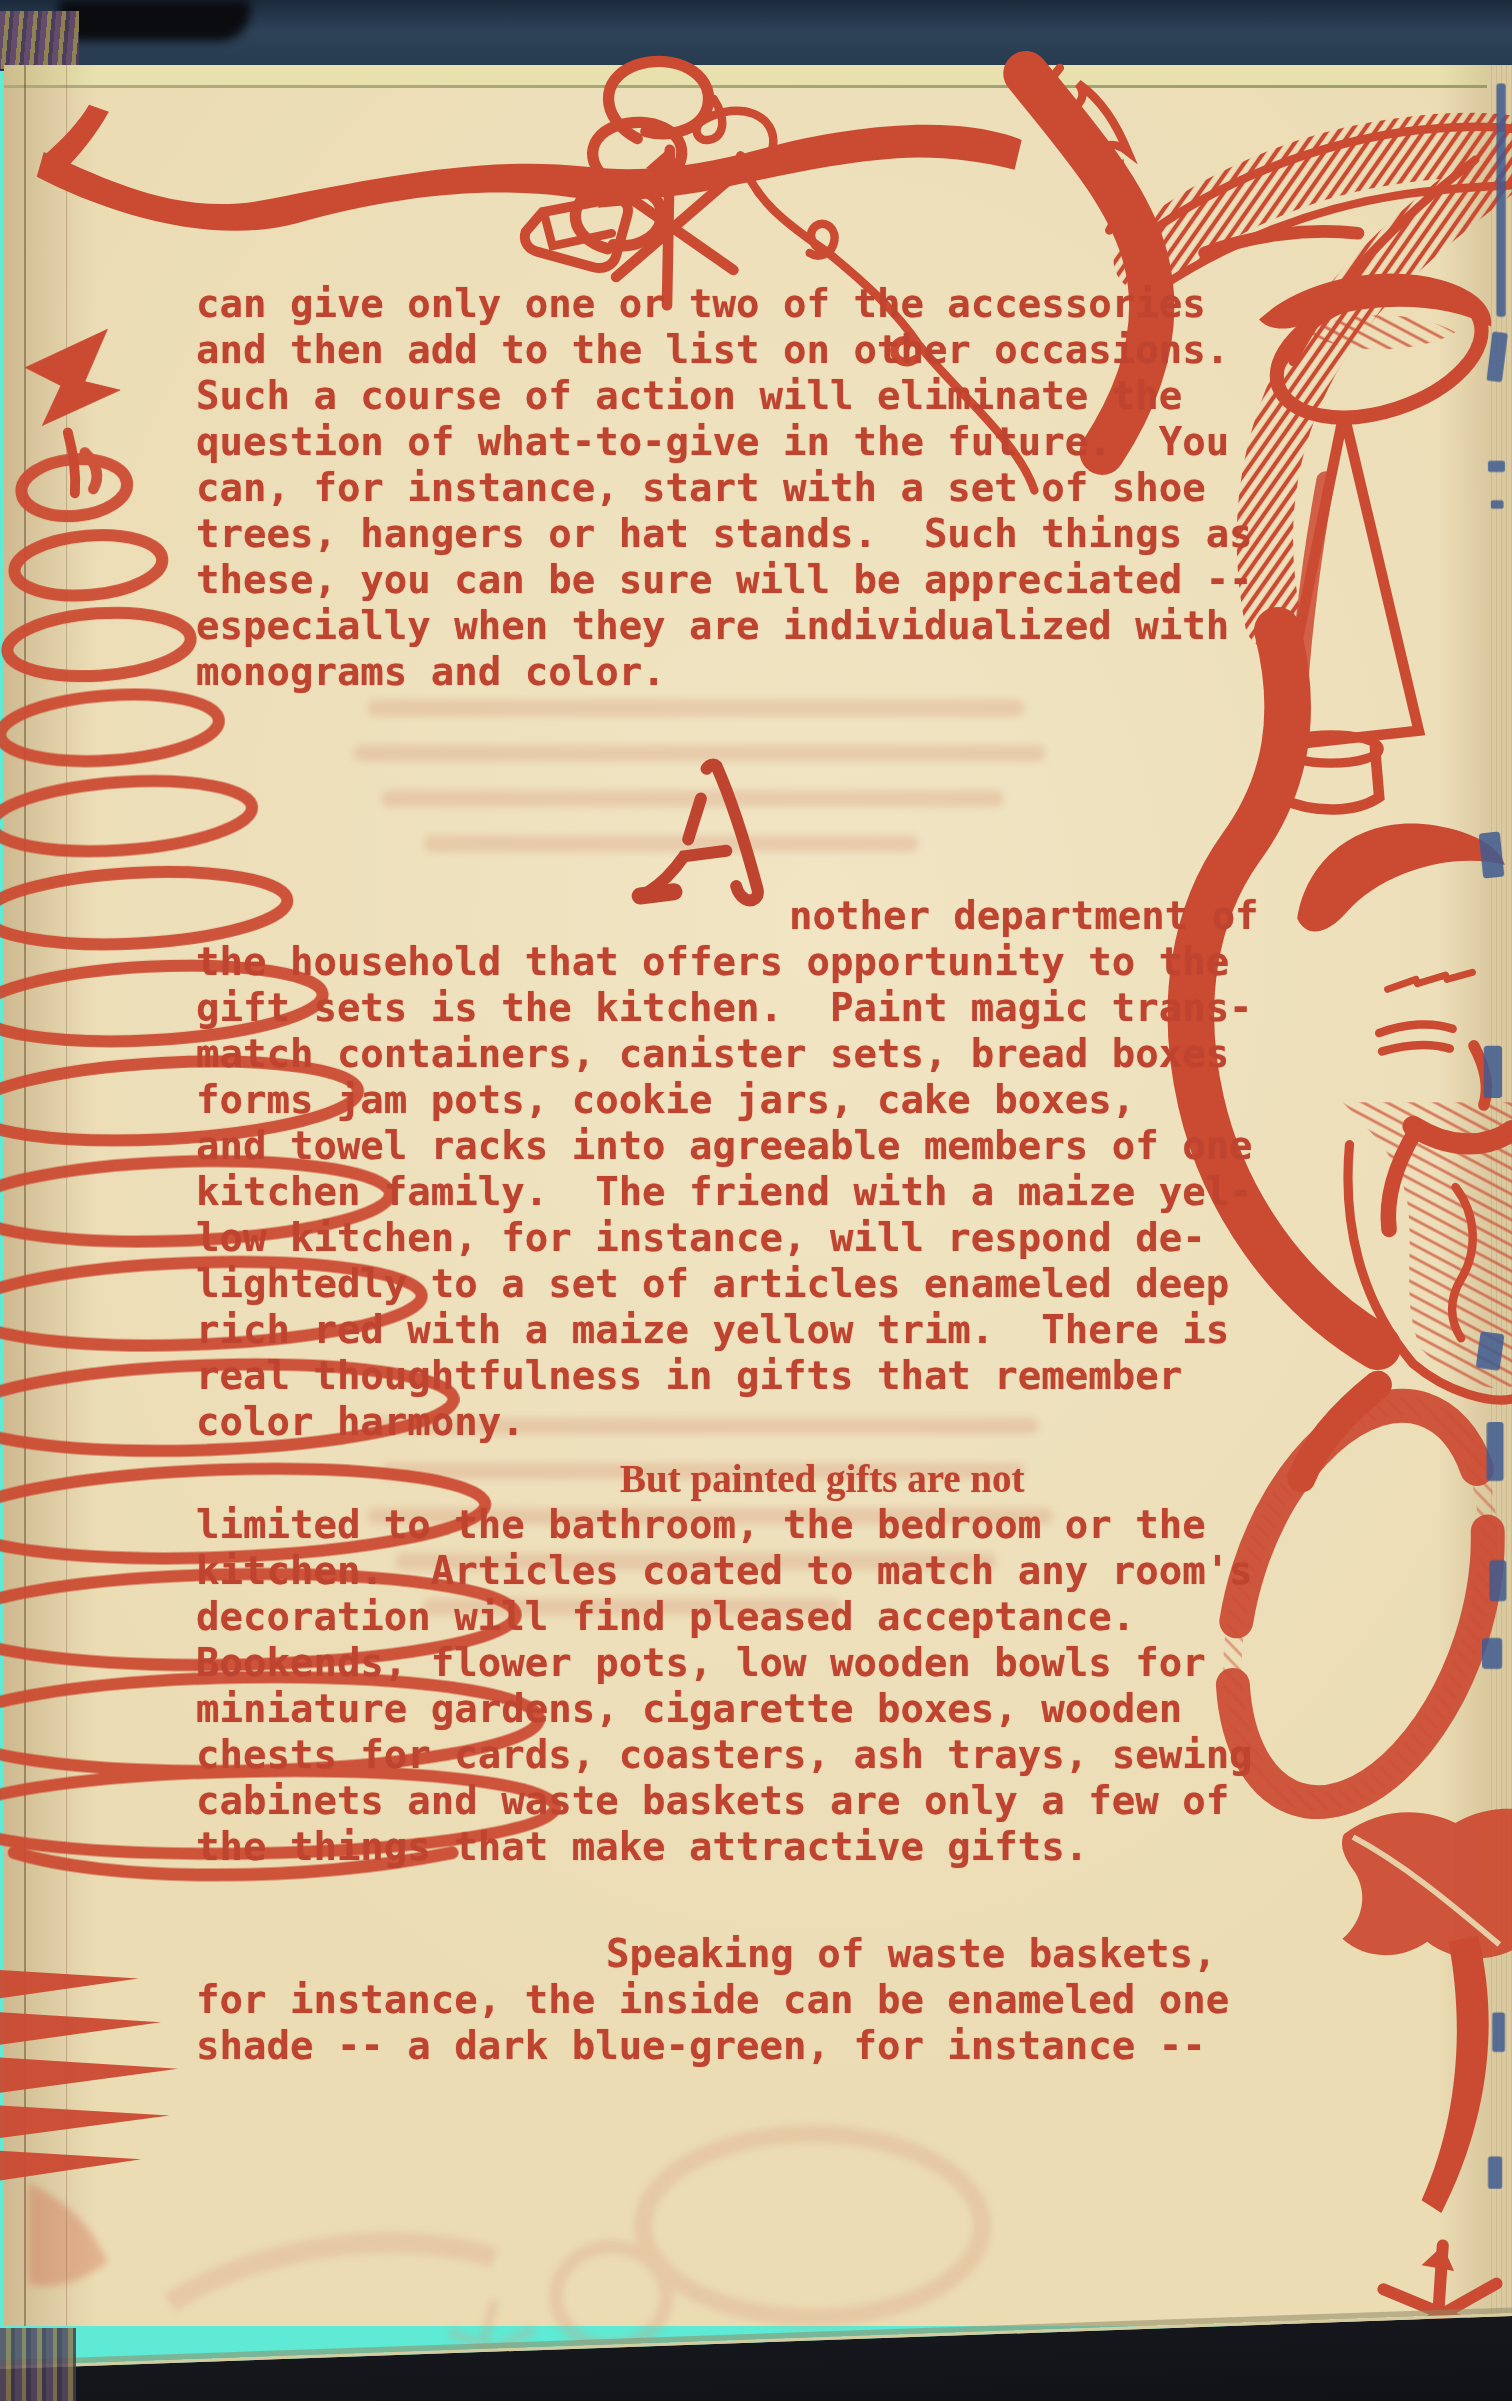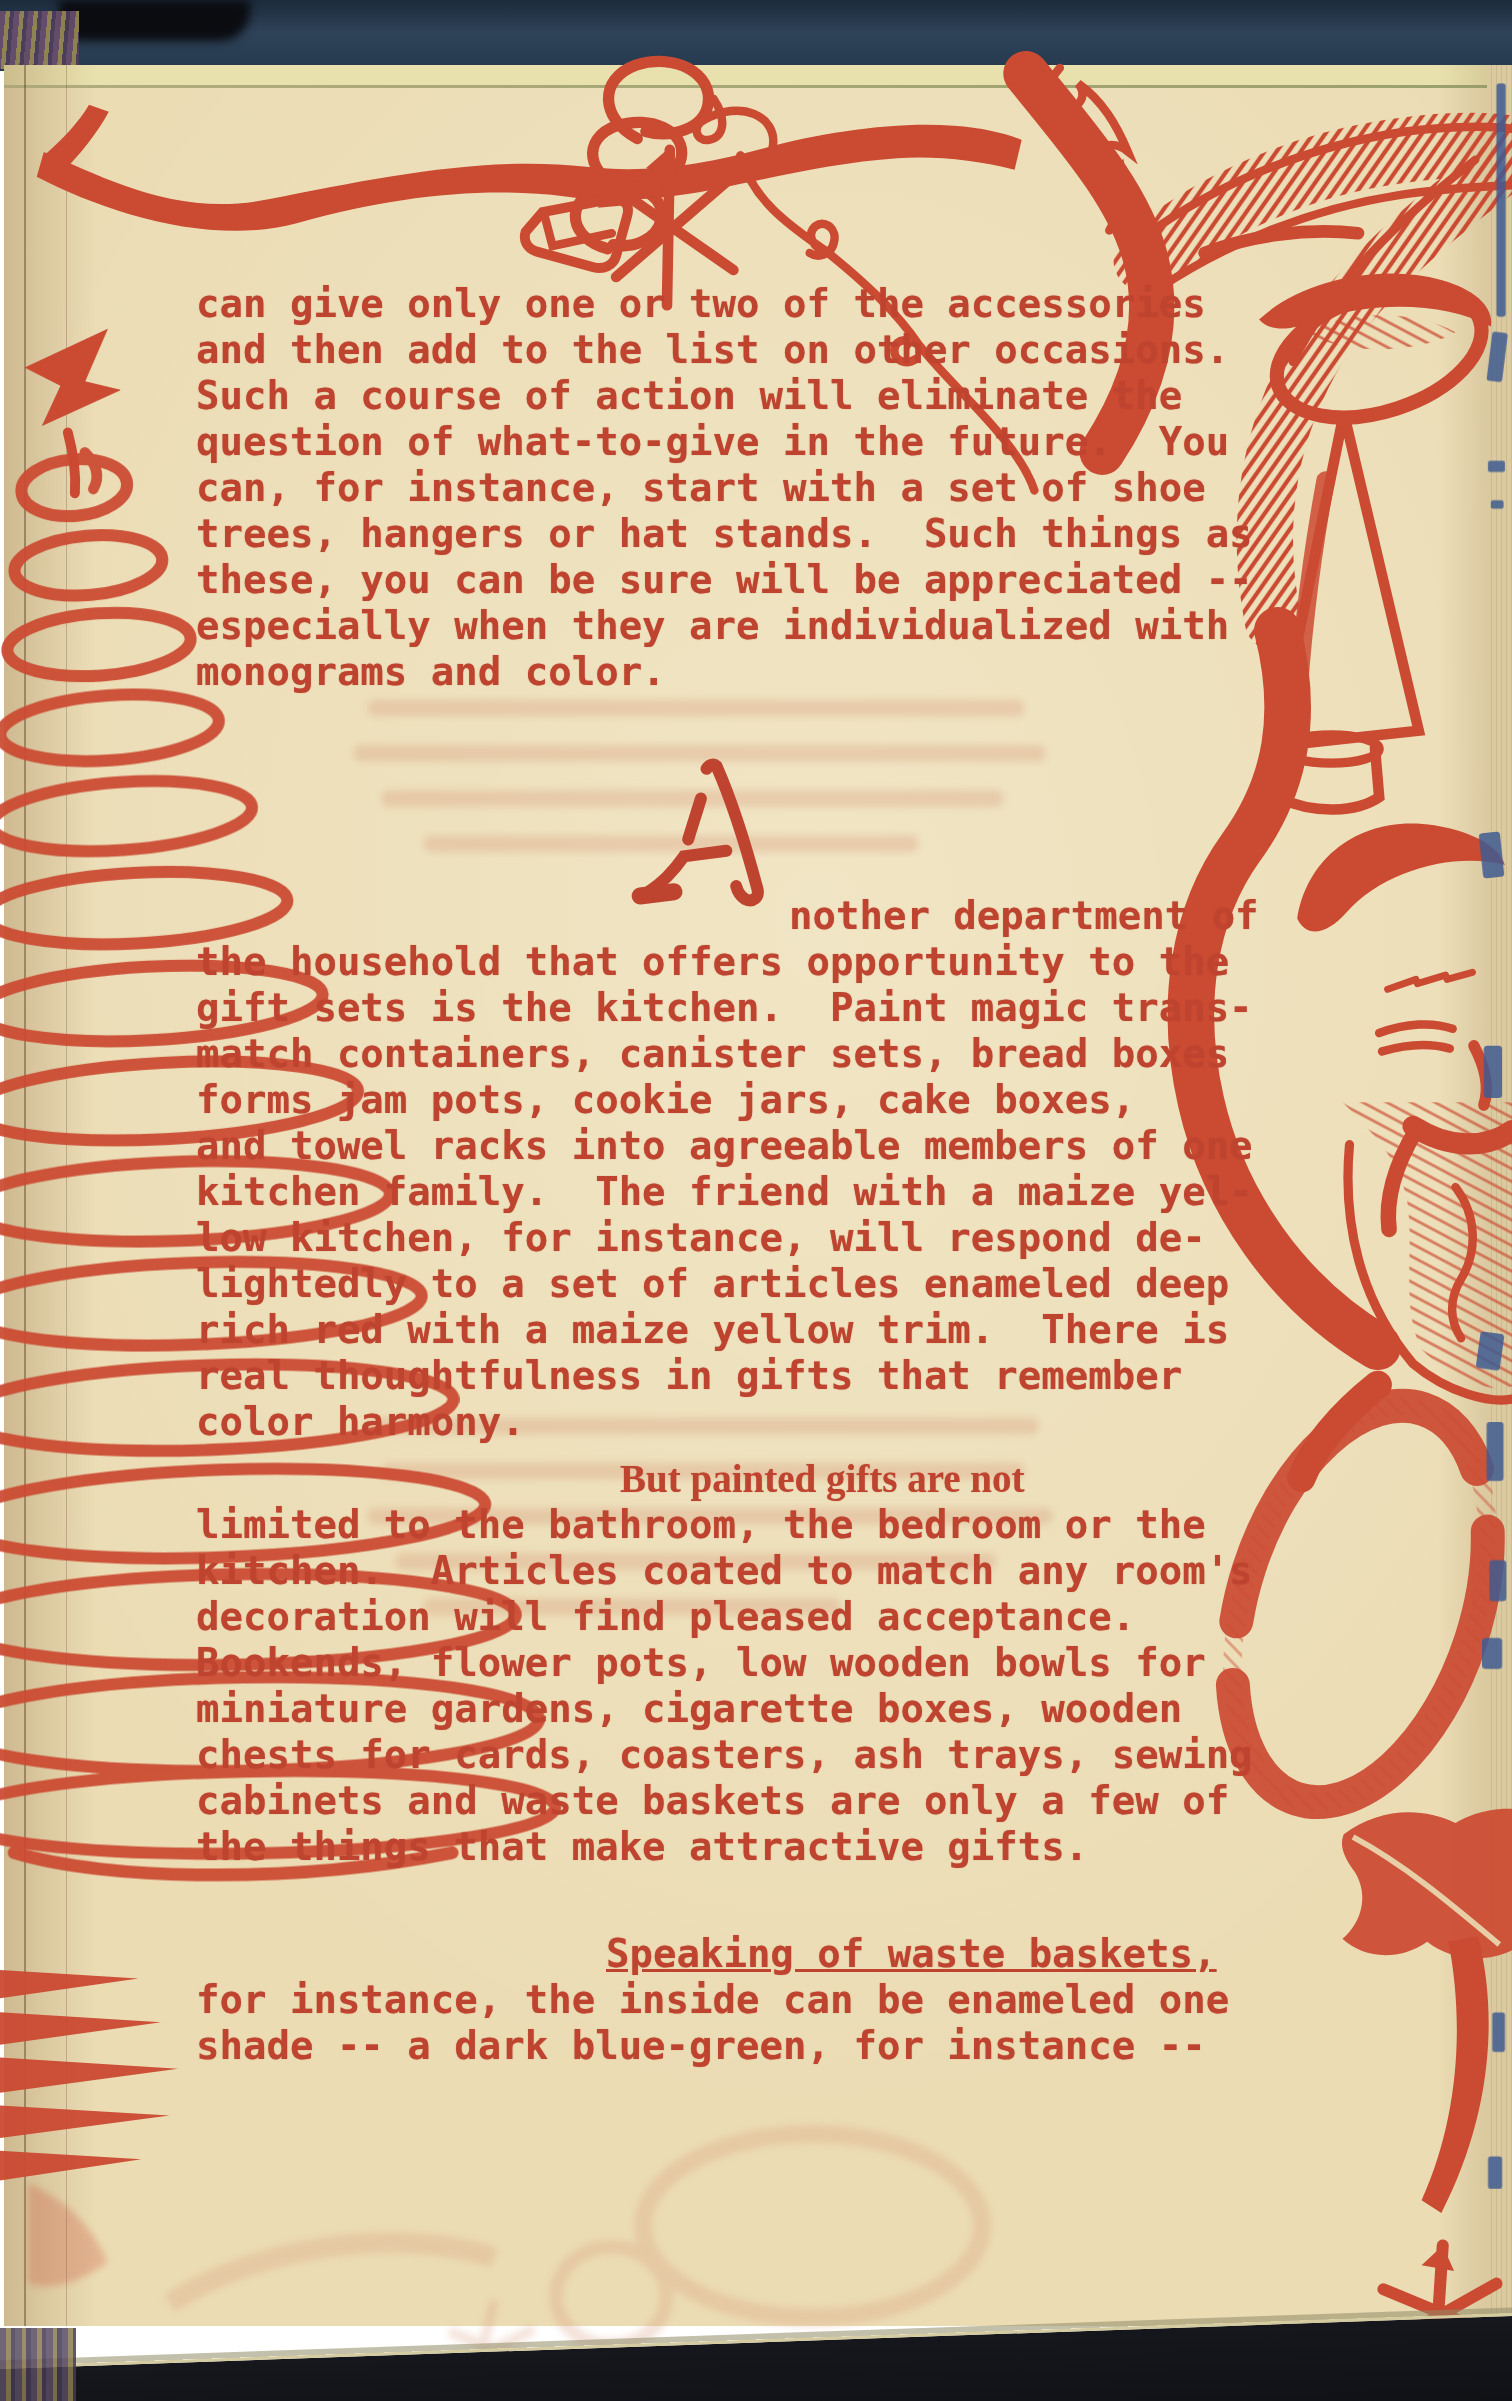--- a/index.html
+++ b/index.html
@@ -1,16 +1,16 @@
 <!DOCTYPE html>
 <html style="--ink: #bf4430; --art: #cb4a32; --blue: #3f5c92; --ghost: #d89a7c;font-size:11.3px"><head>
 <meta charset="utf-8">
 <style>
   html,body{margin:0;padding:0;background:#0f1115;}
-  #canvas{position:relative;width:1512px;height:2401px;overflow:hidden;background:#ffffff;font-family:"DejaVu Sans Mono",monospace;}
+  #canvas{position:relative;width:1512px;height:2401px;overflow:hidden;background:#5eead4;font-family:"DejaVu Sans Mono",monospace;}
   
   .cover-top{position:absolute;left:0;top:0;width:1512px;height:71px;background:linear-gradient(180deg,#1c2a3c 0%,#2e4258 45%,#263a4f 100%);}
   .cover-blob{position:absolute;left:59px;top:0;width:191px;height:41px;background:#0a0c10;border-radius:0 0 30px 21px;filter:blur(5px);}
   .cloth-tl{position:absolute;left:0;top:11.3px;width:79px;height:58px;background:repeating-linear-gradient(95deg,#6b4f6e 0 5.7px,#9a8a55 5.7px 10px,#4e3f5c 10px 14px);filter:blur(0.7px);opacity:.9;}
   
   .page{position:absolute;left:4.2px;top:65px;width:1483px;height:2261px;background-color:#ebdcb4;
     background-image:
       linear-gradient(90deg,rgba(140,105,60,.30),rgba(140,105,60,0) 92px),
       linear-gradient(270deg,rgba(150,120,70,.20),rgba(150,120,70,0) 49px),
       linear-gradient(180deg,#e8e1ae 0,#e8e1ae 20px,rgba(0,0,0,0) 21px),
@@ -21,21 +21,21 @@
   .crease.c2{left:66px;width:1.4px;background:rgba(95,70,38,.28);filter:blur(0.7px);}
   
   .fore-edge{position:absolute;left:1487px;top:65px;width:25.4px;height:2261px;background:repeating-linear-gradient(90deg,#dbc99f 0 3.5px,#ccba90 3.5px 5px);border-right:2.1px solid #5f6050;}
   
   .cover-bottom{position:absolute;left:-21px;top:2339px;width:1583px;height:155px;background:linear-gradient(180deg,#15171c,#0b0d11);border-top:3.5px solid #d5cba1;box-shadow:0 -5.7px 0 rgba(143,138,102,.55);transform:rotate(-2deg);transform-origin:50% 0;}
   .cloth-bl{position:absolute;left:0;top:2328px;width:76px;height:73px;background:repeating-linear-gradient(90deg,#584a62 0 6.4px,#8a7a50 6.4px 10.6px,#433a52 10.6px 15.5px);opacity:.85;}
   
   .para{position:absolute;left:196px;width:1102px;}
   .tline{white-space:pre;font:700 39px/46px "DejaVu Sans Mono",monospace;color:var(--ink,#bf4430);text-shadow:0 0 1.1px rgba(186,64,44,.55);}
   #p1{top:281px;} #p2{top:873px;} #p3{top:1456px;} #p4{top:1931px;}
-  .ind1{padding-left:593px;margin-top:20px;} .ind3{padding-left:424px;font-family:Liberation Serif, serif;} .ind4{padding-left:410px;text-decoration:underline;}
+  .ind1{padding-left:593px;margin-top:20px;} .ind3{padding-left:424px;font-family:Liberation Serif, serif;} .ind4{padding-left:410px;}
   .visually-hidden{position:absolute;width:0.7px;height:0.7px;overflow:hidden;clip:rect(0 0 0 0);white-space:nowrap;}
   svg.art{position:absolute;left:0;top:0;}
 </style>
 </head>
 <body>
 
 <div id="canvas">
 
   <div class="cover-top"></div>
   <div class="cover-blob"></div>

